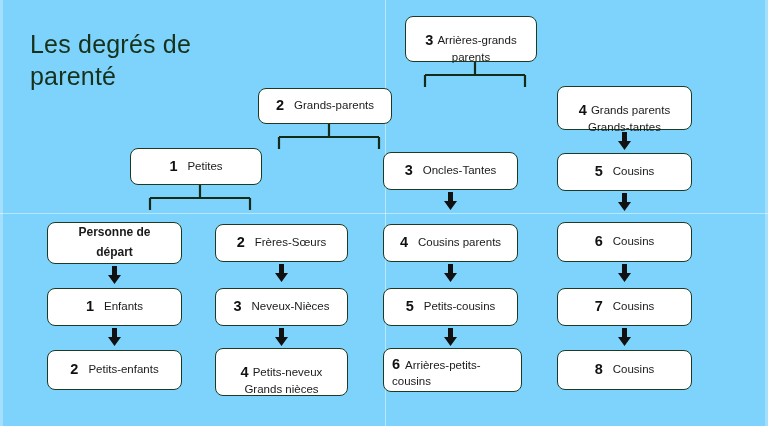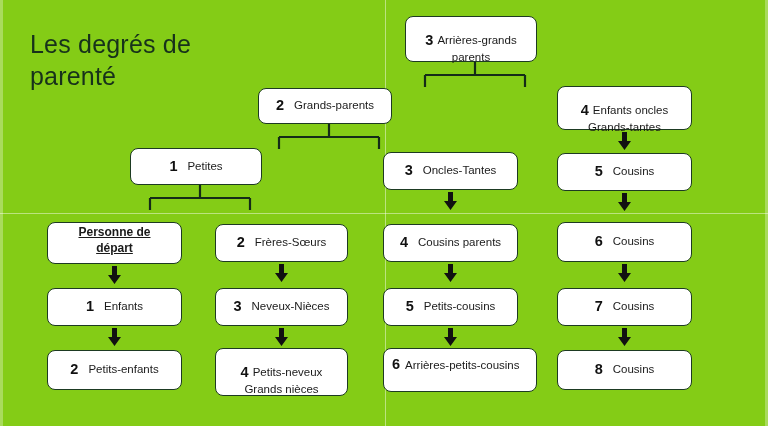--- a/index.html
+++ b/index.html
@@ -9,21 +9,21 @@
   body {
     width: 768px;
     height: 426px;
     overflow: hidden;
     font-family: "Liberation Sans", sans-serif;
   }
   #canvas {
     position: relative;
     width: 768px;
     height: 426px;
-    background: #84cc16;
+    background: #7dd3fc;
     box-sizing: border-box;
   }
   
   .guide-v {
     position: absolute;
     top: 0;
     bottom: 0;
     width: 1px;
     background: rgba(255,255,255,0.45);
   }
@@ -75,22 +75,21 @@
     font-weight: bold;
     font-size: 14.5px;
     margin-right: 10px;
     color: #111;
   }
   .node .lbl {
     font-size: 11.5px;
   }
   .node.stack {
     flex-direction: column;
-    justify-content: flex-start;
-    text-decoration: underline;
+    justify-content: space-between;
   }
   .node.inline-wrap {
     display: block;
     padding-top: 14px;
   }
   .node.inline-wrap .num { margin-right: 4px; vertical-align: -1px; }
   .node.leftalign {
     display: block;
     text-align: left;
     padding: 6px 8px;
@@ -140,21 +139,21 @@
       <span class="lbl">Grands-parents</span>
   </div>
 
   <div class="bracket" style="left:275px; top:124px; width:108px; height:26px;">
     <svg width="108" height="26" viewBox="0 0 108 26">
       <path d="M54 0 L54 13 M4 13 L104 13 M4 13 L4 25 M104 13 L104 25" stroke="#142b18" stroke-width="2.2" fill="none" stroke-linecap="butt"></path>
     </svg>
   </div>
 
   <div class="node inline-wrap" style="left:557px; top:86px; width:135px; height:44px;">
-    <span class="num">4</span><span class="lbl">Enfants oncles</span><br>
+    <span class="num">4</span><span class="lbl">Grands parents</span><br>
     <span class="lbl">Grands-tantes</span>
   </div>
 
   <div class="arrow" style="left:617px; top:132px;">
     <svg width="15" height="19" viewBox="0 0 15 19">
       <path d="M5 0 L10 0 L10 9 L14 9 L7.5 18 L1 9 L5 9 Z" fill="#111111"></path>
     </svg>
   </div>
 
   <div class="node" style="left:130px; top:148px; width:132px; height:37px;">
@@ -281,21 +280,21 @@
   <div class="node" style="left:47px; top:350px; width:135px; height:40px;">
     <span class="num">2</span>
       <span class="lbl">Petits-enfants</span>
   </div>
 
   <div class="node inline-wrap" style="left:215px; top:348px; width:133px; height:48px;">
     <span class="num">4</span><span class="lbl">Petits-neveux</span><br>
     <span class="lbl">Grands nièces</span>
   </div>
 
-  <div class="node leftalign" style="left:383px; top:348px; width:154px; height:44px;">
+  <div class="node leftalign" style="left:383px; top:348px; width:139px; height:44px;">
     <span class="num">6</span><span class="lbl">Arrières-petits-cousins</span>
   </div>
 
   <div class="node" style="left:557px; top:350px; width:135px; height:40px;">
     <span class="num">8</span>
       <span class="lbl">Cousins</span>
   </div>
 
 </div>
 

